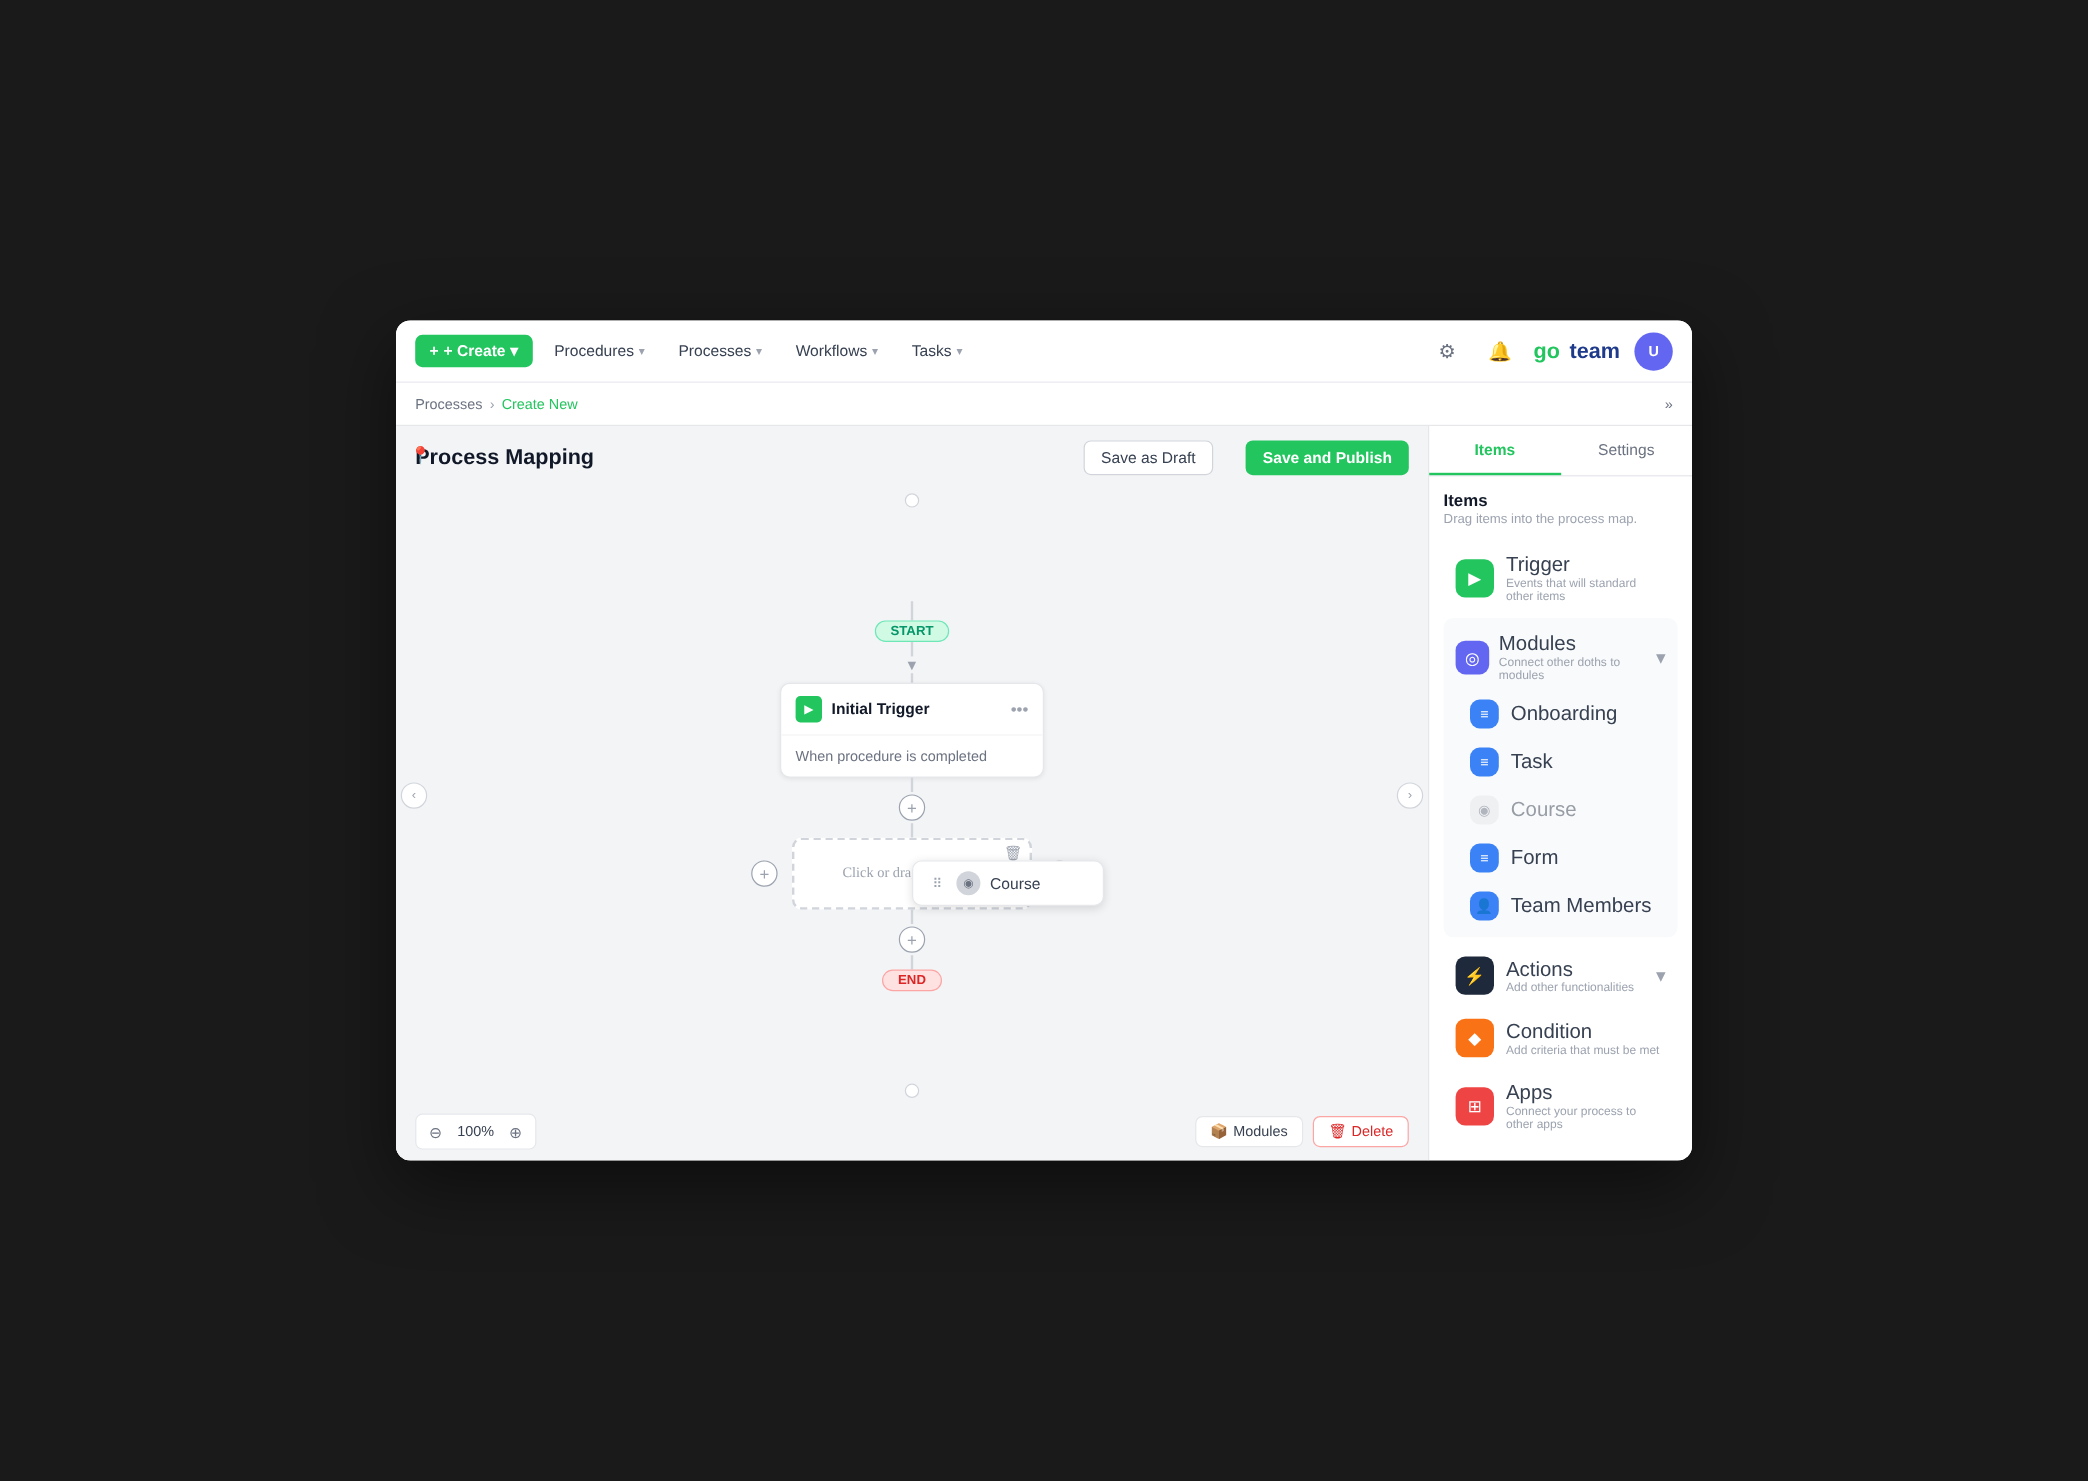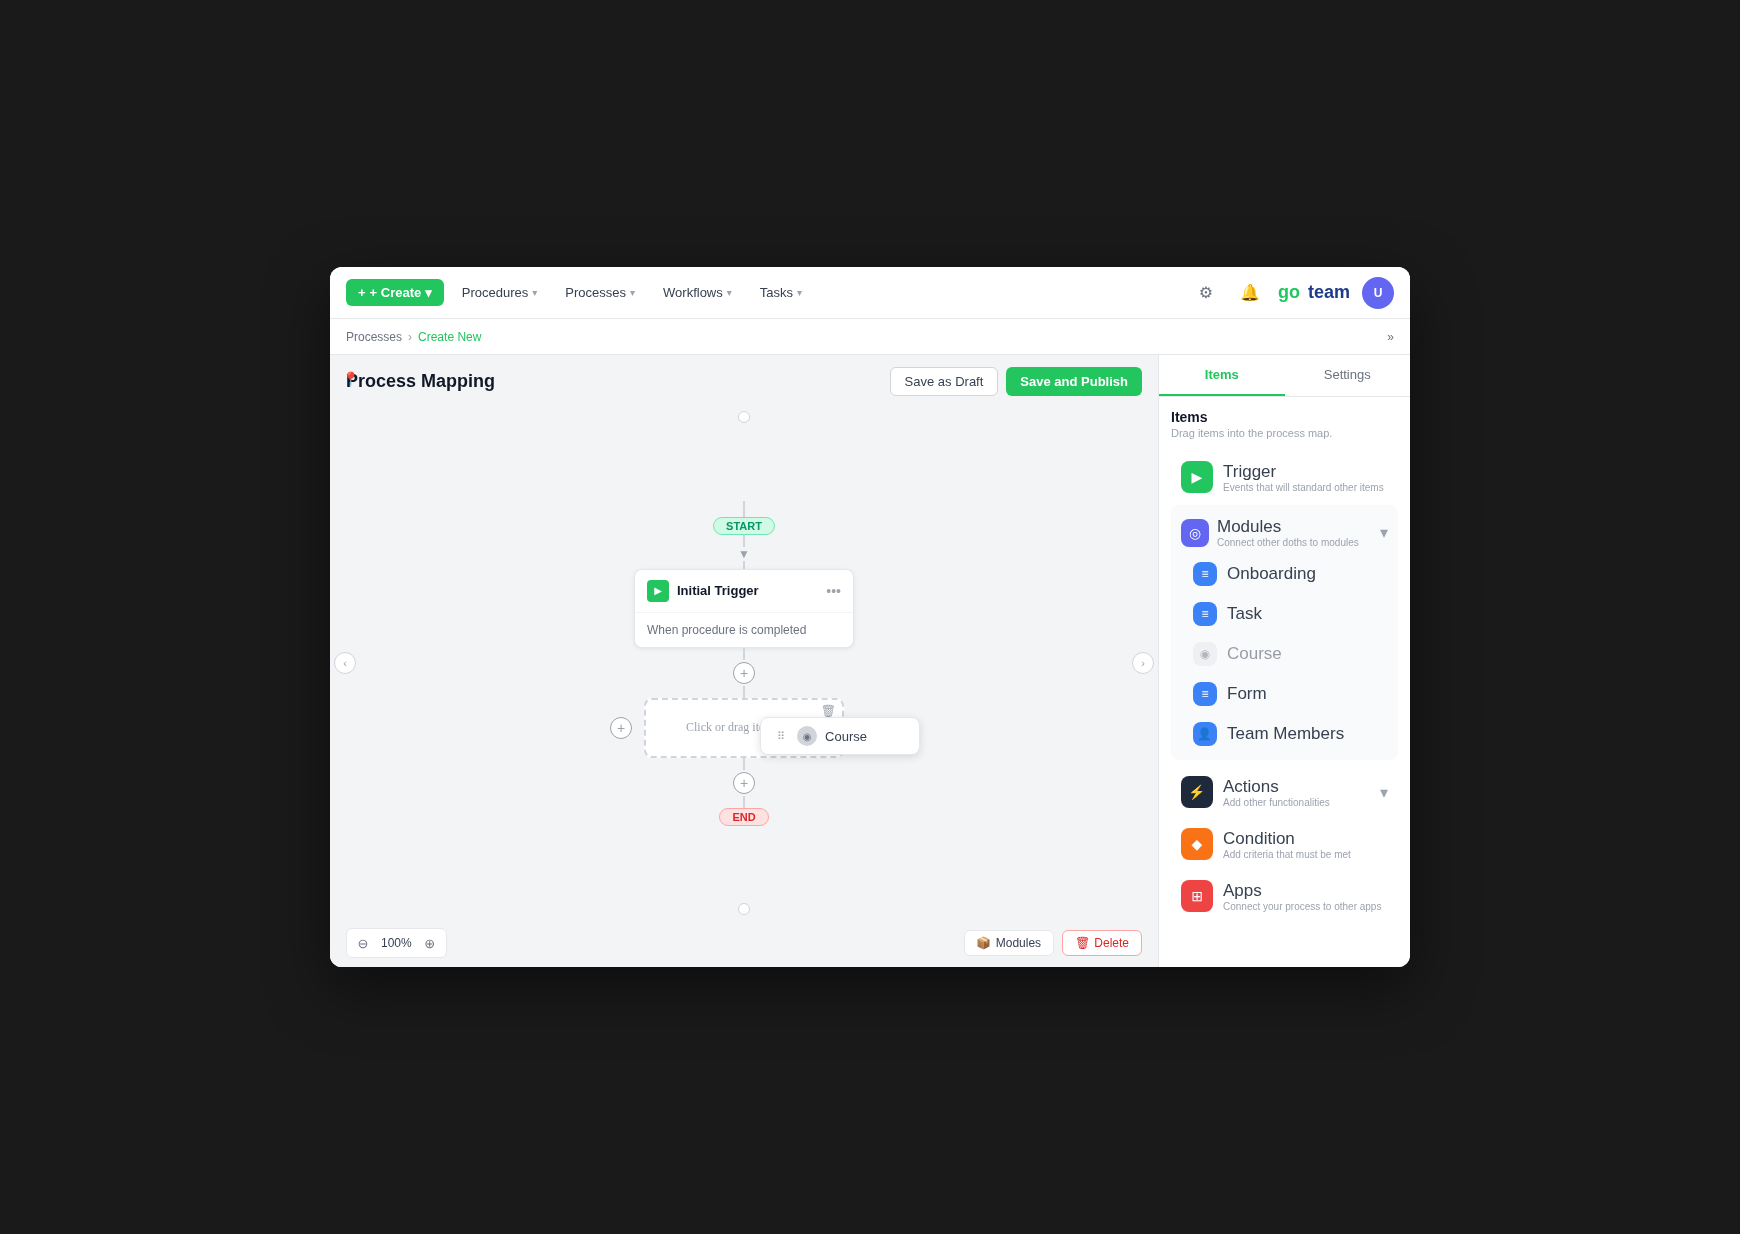--- a/index.html
+++ b/index.html
@@ -152,20 +152,21 @@
     }
     .btn-publish {
       background: #22c55e;
       border: none;
       border-radius: 6px;
       padding: 6px 14px;
       font-size: 13px;
       color: white;
       font-weight: 600;
       cursor: pointer;
+      margin-left: 19px;
     }
     
     .canvas-content {
       position: absolute;
       top: 52px; left: 0; right: 0; bottom: 48px;
       display: flex;
       align-items: center;
       justify-content: center;
     }
     .flow-container {
@@ -426,21 +427,21 @@
       width: 12px; height: 12px;
       border-radius: 50%;
       border: 1.5px solid #d1d5db;
       background: white;
       left: 50%; transform: translateX(-50%);
     }
     .canvas-circle-top { top: 56px; }
     .canvas-circle-bottom { bottom: 52px; }
     
     .right-sidebar {
-      width: 252px;
+      width: 220px;
       background: #ffffff;
       border-left: 1px solid #e5e7eb;
       display: flex;
       flex-direction: column;
       flex-shrink: 0;
     }
     .sidebar-tabs {
       display: flex;
       border-bottom: 1px solid #e5e7eb;
     }

